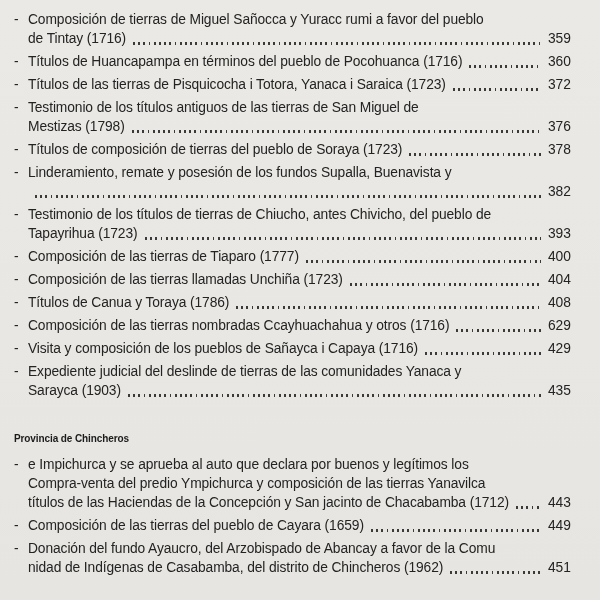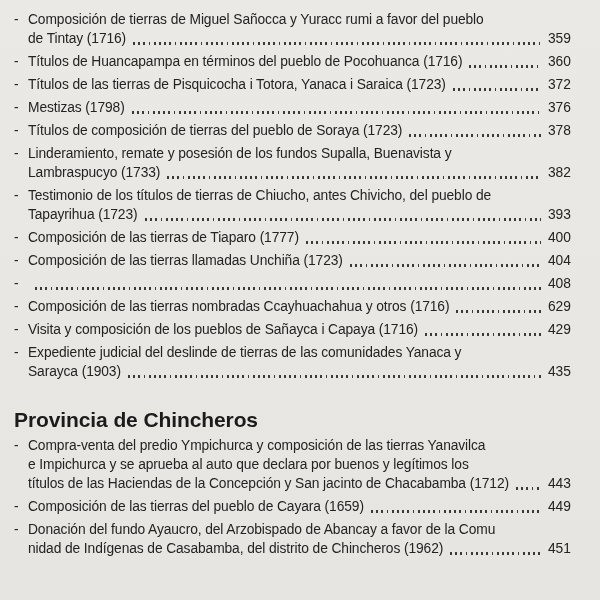--- a/index.html
+++ b/index.html
@@ -51,21 +51,21 @@
     margin: 0 7px 3.5px 7px;
     background-image: repeating-linear-gradient(to right, #3a3a3a 0 1.8px, transparent 1.8px 5.2px);
   }
   .pg {
     flex: 0 0 auto;
     min-width: 24px;
     text-align: left;
     white-space: nowrap;
   }
   .section-heading {
-    font-size: 21px;
+    font-size: 10px;
     font-weight: bold;
     color: #1b1b1b;
     margin: 28px 0 6px 0;
     line-height: 21px;
     letter-spacing: -0.1px;
   }
 </style>
 </head>
 <body>
 
@@ -92,39 +92,39 @@
         <div class="entry">
           <span class="dash">-</span>
           <div class="lastline">
             <span class="t">Títulos de las tierras de Pisquicocha i Totora, Yanaca i Saraica (1723)</span>
             <span class="leader"></span>
             <span class="pg">372</span>
           </div>
         </div>
         <div class="entry">
           <span class="dash">-</span>
+          <div class="line">Testimonio de los títulos antiguos de las tierras de San Miguel de</div>
           <div class="lastline">
             <span class="t">Mestizas (1798)</span>
             <span class="leader"></span>
             <span class="pg">376</span>
           </div>
         </div>
         <div class="entry">
           <span class="dash">-</span>
           <div class="lastline">
             <span class="t">Títulos de composición de tierras del pueblo de Soraya (1723)</span>
             <span class="leader"></span>
             <span class="pg">378</span>
           </div>
         </div>
         <div class="entry">
           <span class="dash">-</span>
           <div class="line">Linderamiento, remate y posesión de los fundos Supalla, Buenavista y</div>
           <div class="lastline">
-            <span class="t">Lambraspucyo (1733)</span>
             <span class="leader"></span>
             <span class="pg">382</span>
           </div>
         </div>
         <div class="entry">
           <span class="dash">-</span>
           <div class="line">Testimonio de los títulos de tierras de Chiucho, antes Chivicho, del pueblo de</div>
           <div class="lastline">
             <span class="t">Tapayrihua (1723)</span>
             <span class="leader"></span>
@@ -143,20 +143,21 @@
           <span class="dash">-</span>
           <div class="lastline">
             <span class="t">Composición de las tierras llamadas Unchiña (1723)</span>
             <span class="leader"></span>
             <span class="pg">404</span>
           </div>
         </div>
         <div class="entry">
           <span class="dash">-</span>
           <div class="lastline">
+            <span class="t">Títulos de Canua y Toraya (1786)</span>
             <span class="leader"></span>
             <span class="pg">408</span>
           </div>
         </div>
         <div class="entry">
           <span class="dash">-</span>
           <div class="lastline">
             <span class="t">Composición de las tierras nombradas Ccayhuachahua y otros (1716)</span>
             <span class="leader"></span>
             <span class="pg">629</span>
@@ -177,22 +178,22 @@
             <span class="t">Sarayca (1903)</span>
             <span class="leader"></span>
             <span class="pg">435</span>
           </div>
         </div>
       </section>
       <section class="toc-section">
         <h2 class="section-heading">Provincia de Chincheros</h2>
         <div class="entry">
           <span class="dash">-</span>
+          <div class="line">e Impichurca y se aprueba al auto que declara por buenos y legítimos los</div>
           <div class="line">Compra-venta del predio Ympichurca y composición de las tierras Yanavilca</div>
-          <div class="line">e Impichurca y se aprueba al auto que declara por buenos y legítimos los</div>
           <div class="lastline">
             <span class="t">títulos de las Haciendas de la Concepción y San jacinto de Chacabamba (1712)</span>
             <span class="leader"></span>
             <span class="pg">443</span>
           </div>
         </div>
         <div class="entry">
           <span class="dash">-</span>
           <div class="lastline">
             <span class="t">Composición de las tierras del pueblo de Cayara (1659)</span>

